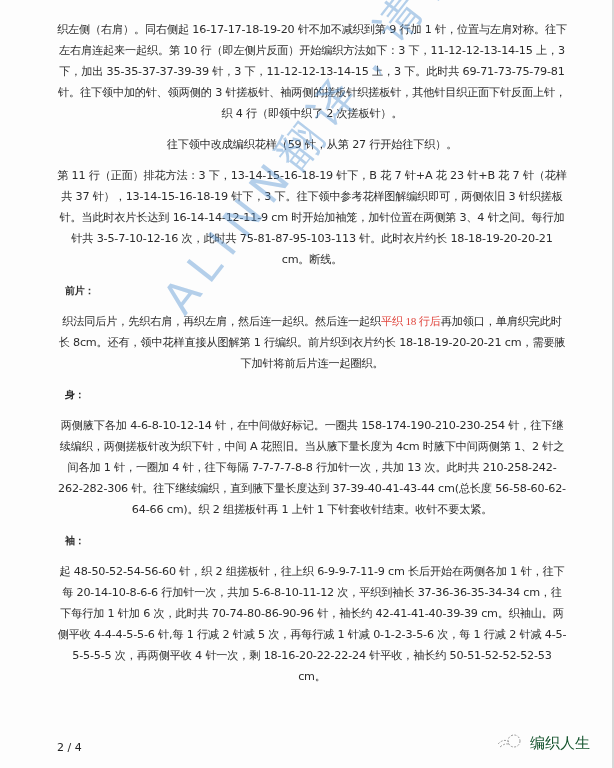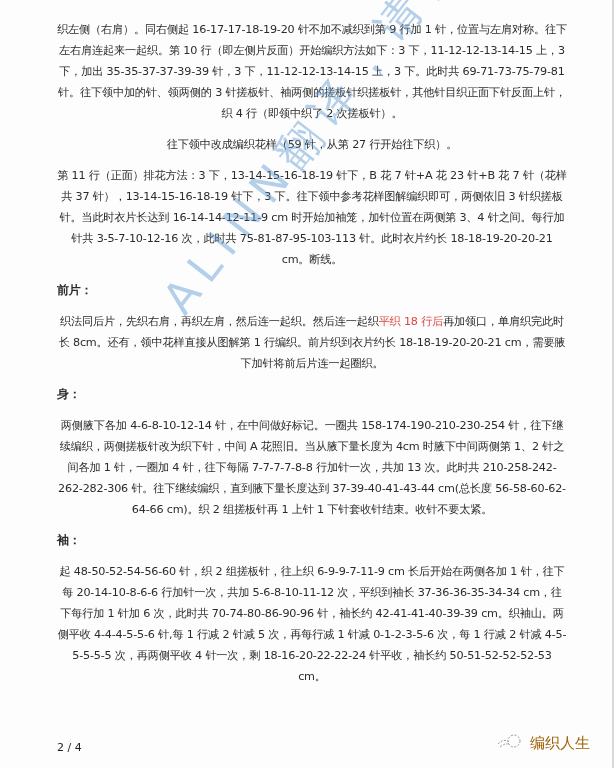--- a/index.html
+++ b/index.html
@@ -13,28 +13,28 @@
   .page {
     position: absolute; left: 0; top: 0; width: 612px; height: 768px;
     background: #fdfdfd;
     border-right: 2px solid #d8d8d8;
   }
   .content {
     position: absolute; left: 57px; top: 19px; width: 510px;
     font-size: 11.2px; line-height: 21px; letter-spacing: -0.2px;
   }
   .content p { margin: 0 0 10px 0; text-align: center; }
-  .content h3 { margin: 0 0 10px 0; font-size: 12px; font-weight: bold; line-height: 21px; }
-  .red { color: #e0443c; }
+  .content h3 { margin: 0 0 10px 8px; font-size: 10px; font-weight: bold; line-height: 21px; }
+  .red { color: #e0443c; font-family: Liberation Serif, serif; }
   .page-num {
     position: absolute; left: 57px; top: 741px; font-size: 11px; font-weight: normal; color: #222;
   }
   .logo {
     position: absolute; right: 22px; top: 732px; display: flex; align-items: center; gap: 6px;
-    color: #a16207; font-size: 15px;
+    color: #14532d; font-size: 15px;
   }
   .logo svg { width: 28px; height: 18px; }
   .watermark {
     position: absolute; left: 150px; top: 290px;
     transform: rotate(-52deg);
     transform-origin: left top;
     font-size: 44px; letter-spacing: 10px;
     color: rgba(90,150,210,0.45);
     white-space: nowrap; pointer-events: none;
     font-family: "DejaVu Sans", sans-serif;

